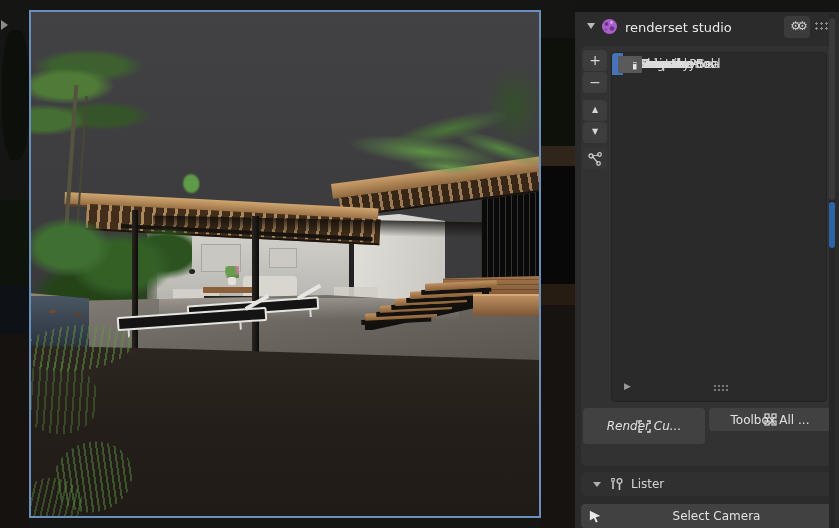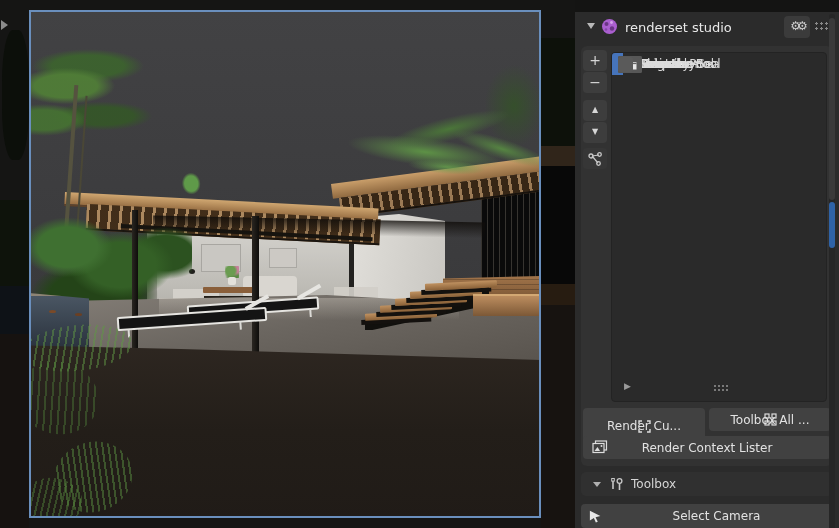--- a/index.html
+++ b/index.html
@@ -168,21 +168,21 @@
   .rs-row .cb{position:relative;width:15px;height:15px;border-radius:3px;background:#5a5a5a;flex:0 0 auto;}
   .rs-row .cb.checked{background:#1c1c1c;}
   .rs-row .cb.checked::after{content:"\2713";position:absolute;left:2px;top:-1px;font-size:12px;
                              font-weight:700;color:var(--chk,#47c147);}
   #list-footer{position:absolute;left:0;bottom:6px;width:100%;height:16px;}
   #lf-arrow{left:12px;top:2px;font-size:9px;color:#9a9a9a;}
   #lf-grip{left:101px;top:5px;width:15px;height:7px;background-image:radial-gradient(#7a7a7a 1px,transparent 1.3px);background-size:4px 4px;}
 
   .pbtn{background:#414141;border-radius:4px;color:#e2e2e2;font-size:12px;
         display:flex;align-items:center;justify-content:center;gap:5px;}
-  #btn-render-cur{left:2px;top:362px;width:122px;height:36px;}
+  #btn-render-cur{left:2px;top:362px;width:122px;height:36px;font-style:italic;}
   #btn-render-all{left:128px;top:362px;width:122px;height:23px;}
   #btn-lister{left:2px;top:390px;width:248px;height:23px;}
   #btn-lister svg{position:absolute;left:8px;top:4px;}
 
   #toolbox{left:6px;top:460px;width:252px;height:24px;background:#303030;border-radius:5px;}
   #tb-chevron{left:12px;top:10px;width:0;height:0;border-top:5px solid #b0b0b0;
               border-left:4px solid transparent;border-right:4px solid transparent;}
   #tb-icon{left:28px;top:5px;}
   #tb-label{left:50px;top:5px;font-size:12px;color:#d5d5d5;}
 
@@ -531,40 +531,31 @@
       </div>
       <div class="pbtn" id="btn-render-all">
         <svg width="13" height="13" viewBox="0 0 13 13">
           <rect x="1" y="1" width="4" height="4" fill="none" stroke="#ddd" stroke-width="1.2"></rect>
           <rect x="8" y="1" width="4" height="4" fill="none" stroke="#ddd" stroke-width="1.2"></rect>
           <rect x="1" y="8" width="4" height="4" fill="none" stroke="#ddd" stroke-width="1.2"></rect>
           <rect x="8" y="8" width="4" height="4" fill="none" stroke="#ddd" stroke-width="1.2"></rect>
         </svg>
         <span>Toolbox All ...</span>
       </div>
-      <div class="pbtn" id="btn-lister">
-        <svg width="17" height="15" viewBox="0 0 17 15">
-          <rect x="4.5" y="1" width="11" height="9" fill="none" stroke="#ddd" stroke-width="1.2"></rect>
-          <rect x="2" y="3.5" width="11" height="9" fill="#414141" stroke="#ddd" stroke-width="1.2"></rect>
-          <path d="M3.5 11 L6.5 7 L9 11 Z" fill="#ddd"></path>
-          <circle cx="10.5" cy="6" r="1" fill="#ddd"></circle>
-        </svg>
-        <span>Render Context Lister</span>
-      </div>
     </div>
 
     <div id="toolbox">
       <div id="tb-chevron"></div>
       <svg id="tb-icon" width="15" height="15" viewBox="0 0 15 15">
         <line x1="4" y1="4" x2="4" y2="12" stroke="#c8c8c8" stroke-width="1.6"></line>
         <rect x="2.7" y="1.5" width="2.6" height="2.6" fill="none" stroke="#c8c8c8" stroke-width="1"></rect>
         <circle cx="10.5" cy="4" r="2.4" fill="none" stroke="#c8c8c8" stroke-width="1.3"></circle>
         <line x1="10.5" y1="6" x2="10.5" y2="13" stroke="#c8c8c8" stroke-width="1.6"></line>
       </svg>
-      <div id="tb-label">Toolbox</div>
+      <div id="tb-label">Lister</div>
     </div>
 
     <div class="pbtn" id="btn-selcam">
       <svg width="14" height="14" viewBox="0 0 16 16">
         <path d="M1 2 L13 8 L7.5 9.4 L10 14.5 L7.8 15.3 L5.6 10.2 L1 13 Z" fill="#e8e8e8"></path>
       </svg>
       <span>Select Camera</span>
     </div>
     <div id="sliver"></div>
 

